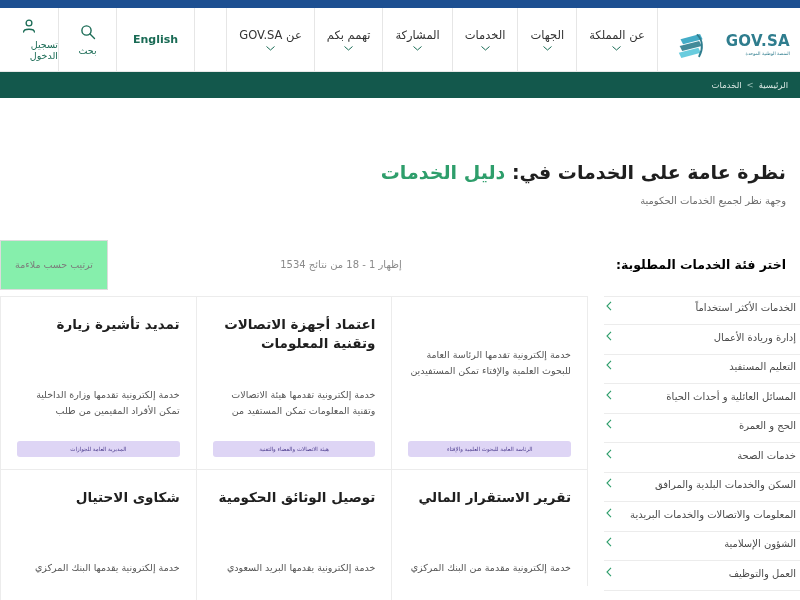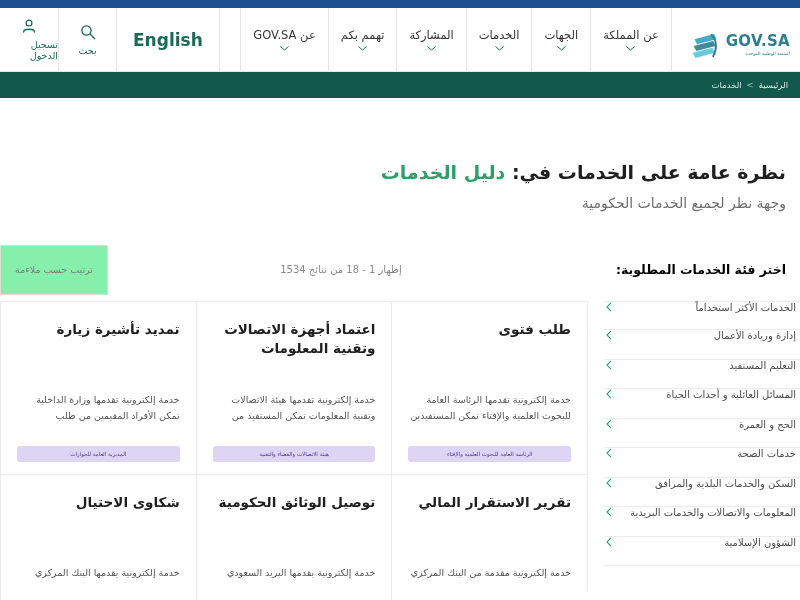--- a/index.html
+++ b/index.html
@@ -24,21 +24,21 @@
     display: flex;
     flex-direction: row;
     align-items: stretch;
     width: 100%;
     border-bottom: 1px solid #e8e8e8;
   }
   .brand {
     display: flex;
     align-items: center;
     justify-content: center;
-    gap: 6px;
+    gap: 20px;
     padding: 12px 10px 0 14px;
     min-width: 104px;
     border-left: 1px solid #e6e6e6;
   }
   .brand-text { text-align: right; line-height: 1; }
   .brand-main {
     font-size: 15px;
     font-weight: bold;
     color: #2f7d8e;
     letter-spacing: .3px;
@@ -62,21 +62,21 @@
     color: #333333;
     border-left: 1px solid #e6e6e6;
     white-space: nowrap;
     cursor: pointer;
   }
   .nav-item .chev { display: block; line-height: 0; }
   .nav-spacer { flex: 1; border-left: 1px solid #e6e6e6; }
   .nav-lang {
     display: flex; align-items: center;
     padding: 16px 16px;
-    font-size: 17px; font-weight: bold;
+    font-size: 11px; font-weight: bold;
     color: #1a6b55;
     border-left: 1px solid #e6e6e6;
     cursor: pointer;
   }
   .nav-icon-item {
     display: flex; flex-direction: column;
     align-items: center; justify-content: center;
     gap: 3px;
     width: 58px;
     font-size: 9.5px;
@@ -111,21 +111,21 @@
   }
   .page-title {
     font-size: 19px;
     font-weight: bold;
     color: #1f1f1f;
     line-height: 1.3;
   }
   .page-title .accent { color: #2e9e6b; }
   .page-sub {
     margin-top: 10px;
-    font-size: 14px;
+    font-size: 10px;
     color: #6d6d6d;
   }
 
   
   .toolbar {
     margin-top: 42px;
     display: flex;
     flex-direction: row;
     align-items: center;
     height: 34px;
@@ -168,21 +168,21 @@
     height: 290px;
   }
   .sidebar {
     width: 212px;
     flex: none;
     padding-left: 16px;
   }
   .cat-item {
     display: flex;
     flex-direction: row;
-    align-items: flex-start;
+    align-items: flex-end;
     justify-content: space-between;
     height: 29.5px;
     border-bottom: 1px solid #ececec;
     font-size: 10px;
     color: #4a4a4a;
     cursor: pointer;
     padding: 0 4px 11px 2px;
   }
   .cat-item:first-child { border-top: 1px solid #ececec; }
   .cat-item .chev-l { color: #2e9e6b; font-size: 11px; line-height: 1; }
@@ -425,26 +425,33 @@
       </span>
     </div>
     <div class="cat-item">
       <span>الشؤون الإسلامية</span>
       <span class="chev-l">
         <svg width="6" height="10" viewBox="0 0 6 10">
             <path d="M5 0.8 L1 5 L5 9.2" stroke="#2e9e6b" stroke-width="1.1" fill="none"></path>
           </svg>
       </span>
     </div>
+    <div class="cat-item">
+      <span>العمل والتوظيف</span>
+      <span class="chev-l">
+        <svg width="6" height="10" viewBox="0 0 6 10">
+            <path d="M5 0.8 L1 5 L5 9.2" stroke="#2e9e6b" stroke-width="1.1" fill="none"></path>
+          </svg>
+      </span>
+    </div>
   </div>
 
   <div class="cards">
 
     <div class="card">
-      <div class="card-title">طلب فتوى</div>
       <div class="card-desc">خدمة إلكترونية تقدمها الرئاسة العامة للبحوث العلمية والإفتاء تمكن المستفيدين</div>
       <div class="card-badge">الرئاسة العامة للبحوث العلمية والإفتاء</div>
     </div>
 
     <div class="card">
       <div class="card-title">اعتماد أجهزة الاتصالات وتقنية المعلومات</div>
       <div class="card-desc">خدمة إلكترونية تقدمها هيئة الاتصالات وتقنية المعلومات تمكن المستفيد من</div>
       <div class="card-badge">هيئة الاتصالات والفضاء والتقنية</div>
     </div>
 

